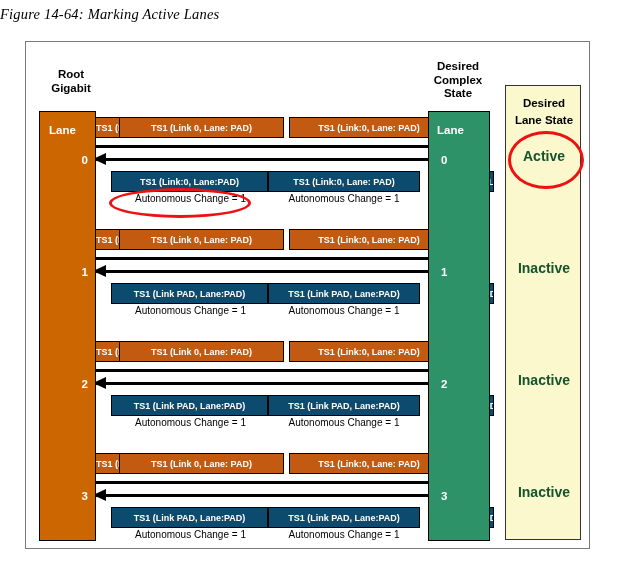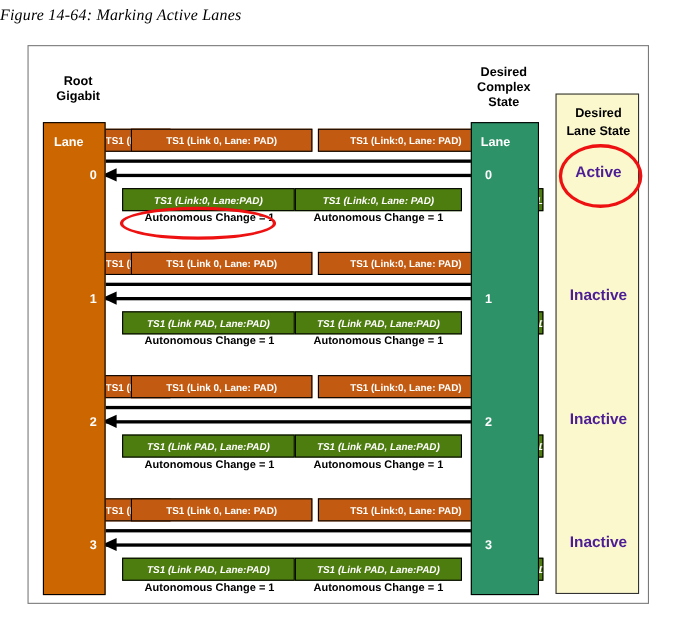--- a/index.html
+++ b/index.html
@@ -114,21 +114,21 @@
     color: #000000;
     line-height: 17px;
   }
   .state-label {
     position: absolute;
     left: 0;
     width: 76px;
     text-align: center;
     font-size: 14px;
     font-weight: bold;
-    color: #4c1d95;
+    color: #14532d;
   }
 
   
   .red-ellipse {
     position: absolute;
     border: 3.5px solid #ee1111;
     border-radius: 50%;
     background: transparent;
     z-index: 12;
     pointer-events: none;
@@ -157,38 +157,38 @@
     text-align: center;
     font-size: 9px;
     font-weight: bold;
     color: #ffffff;
     border: 1px solid #000000;
     box-sizing: border-box;
     white-space: nowrap;
     overflow: hidden;
   }
   .ts1.upstream { background: #c35a11; }
-  .ts1.downstream { background: #4d7c0f; font-style: italic; }
+  .ts1.downstream { background: #0c4a6e; }
 
   
   .ts1.up-a { left: 95px;  top: 0px; width: 60px; z-index: 2; }
   .ts1.up-b { left: 119px; top: 0px; width: 165px; z-index: 3; }
   .ts1.up-c { left: 289px; top: 0px; width: 160px; z-index: 3; }
 
   
   .ts1.dn-a { left: 111px; top: 54px; width: 157px; z-index: 3; }
   .ts1.dn-b { left: 268px; top: 54px; width: 152px; z-index: 3; }
   .ts1.dn-c { left: 434px; top: 54px; width: 60px; z-index: 2; }
 
   
   .auto-change {
     position: absolute;
     top: 76px;
     font-size: 10px;
-    font-weight: bold;
+    font-weight: normal;
     color: #000000;
     white-space: nowrap;
     z-index: 4;
   }
   .auto-change.ac-a { left: 112px; width: 157px; text-align: center; }
   .auto-change.ac-b { left: 268px; width: 152px; text-align: center; }
 
   
   .arrow-line {
     position: absolute;

